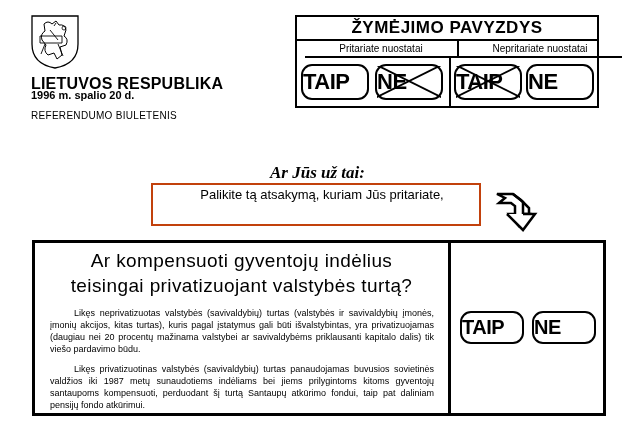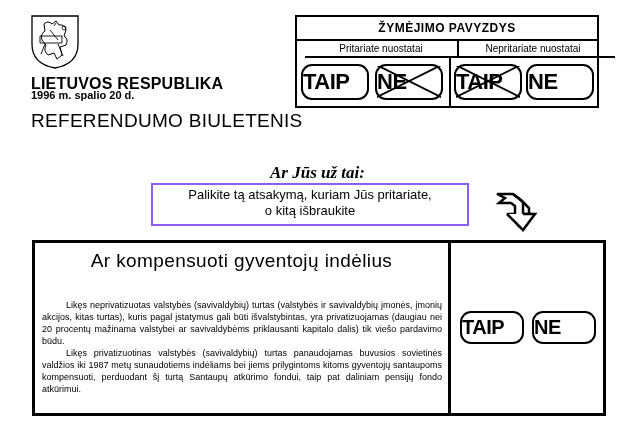--- a/index.html
+++ b/index.html
@@ -4,48 +4,48 @@
 <style>
   html, body { margin: 0; padding: 0; }
   body {
     width: 635px; height: 427px; background: #ffffff; position: relative;
     overflow: hidden; font-family: "Liberation Sans", sans-serif; color: #000;
   }
   .abs { position: absolute; }
   .coat { left: 30px; top: 14px; width: 50px; height: 56px; }
   .rep-line1 { left: 31px; top: 75px; font-size: 16px; font-weight: bold; letter-spacing: 0.2px; }
   .rep-line2 { left: 31px; top: 89px; font-size: 11px; font-weight: bold; text-align: center; }
-  .bal-title { left: 31px; top: 110px; font-size: 19px; letter-spacing: 0.3px; }
+  .bal-title { left: 31px; top: 110px; font-size: 10px; letter-spacing: 0.3px; }
 
   .example { left: 295px; top: 15px; width: 300px; height: 89px; border: 2px solid #000; }
   .ex-title { position: absolute; left: 0; top: 0; width: 300px; height: 22px; border-bottom: 2px solid #000;
-    text-align: center; font-size: 12px; font-weight: bold; line-height: 22px; letter-spacing: 0.5px; }
+    text-align: center; font-size: 17px; font-weight: bold; line-height: 22px; letter-spacing: 0.5px; }
   .ex-sub { position: absolute; top: 24px; height: 15px; border-bottom: 2px solid #000; font-size: 10px;
     text-align: center; line-height: 15px; }
   .ex-sub.left { left: 8px; width: 152px; border-right: 2px solid #000; }
-  .ex-sub.right { left: 154px; width: 164px; }
+  .ex-sub.right { left: 161px; width: 164px; }
   .ex-div { position: absolute; left: 152px; top: 41px; width: 2px; height: 48px; background: #000; }
   .btn { position: absolute; border: 2px solid #000; border-radius: 11px; font-weight: bold; 
     box-sizing: border-box; font-size: 22px; letter-spacing: -0.5px; }
   .ex-btn { top: 47px; width: 68px; height: 36px; line-height: 32px; }
   .cross { position: absolute; left: 0; top: 0; width: 100%; height: 100%; pointer-events: none; }
 
   .question-head { left: 0; width: 635px; top: 163px; text-align: center;
     font-family: "Liberation Serif", serif; font-style: italic; font-weight: bold; font-size: 17px; }
-  .instr { left: 151px; top: 183px; width: 314px; height: 37px; border: 2px solid #8b5cf6; text-align: center;
-    font-size: 13px; line-height: 16px; padding-top: 2px; box-sizing: content-box; }
+  .instr { left: 151px; top: 183px; width: 314px; height: 37px; border: 2px solid #c2410c; text-align: center;
+    font-size: 13px; line-height: 16px; padding-top: 2px; box-sizing: content-box; padding-left: 12px; }
   .arrow { left: 495px; top: 190px; width: 48px; height: 44px; }
 
   .main { left: 32px; top: 240px; width: 568px; height: 170px; border: 3px solid #000; }
   .main-divider { position: absolute; left: 413px; top: 0; width: 3px; height: 170px; background: #000; }
   .q-title { position: absolute; left: 0; top: 5px; width: 413px; text-align: center; font-size: 19px;
     line-height: 25px; letter-spacing: 0.4px; }
   .q-body { position: absolute; left: 7px; top: 56px; width: 400px; font-size: 9px; line-height: 12px;
     text-align: justify; }
-  .q-body p { margin: 0; text-indent: 24px; }
+  .q-body p { margin: 8px; text-indent: 24px; }
   .main-btn { top: 68px; width: 64px; height: 33px; line-height: 29px; font-size: 20px; }
 </style>
 </head>
 <body>
 
 <svg class="abs coat" viewBox="0 0 50 56">
   <path d="M2 2 H48 V30 Q48 50 25 54 Q2 50 2 30 Z" fill="#fff" stroke="#000" stroke-width="1.3"></path>
   <path d="M14 10 q4 -4 8 0 l4 -3 l3 4 q6 -1 7 5 l-2 6 q5 3 2 9 l-6 2 l2 8 l-5 4 l-3 -6 l-6 2 q-5 -4 -2 -10 l-4 -5 q-2 -6 3 -9 z" fill="none" stroke="#000" stroke-width="1"></path>
   <path d="M10 22 h22 v7 h-22 z M15 30 l-4 10 M28 30 l5 12 M20 16 l8 10 M24 12 l2 -3" fill="none" stroke="#000" stroke-width="0.9"></path>
   <circle cx="34" cy="14" r="2" fill="none" stroke="#000" stroke-width="0.8"></circle>
@@ -80,32 +80,32 @@
   </div>
   <div class="btn ex-btn" style="left:229px;">
     <span>NE</span>
   </div>
 </div>
 
 <div class="abs question-head">Ar Jūs už tai:</div>
 
 <div class="abs instr">
   <div>Palikite tą atsakymą, kuriam Jūs pritariate,</div>
-  <div>o kitą išbraukite</div>
 </div>
 
 <svg class="abs arrow" viewBox="0 0 48 44">
   <path d="M2 4 H18 L28 12 V24 H34 L24 36 L14 24 H20 V16 L16 13 H4 L10 8 Z" fill="#fff" stroke="#000" stroke-width="2.5" stroke-linejoin="miter"></path>
   <path d="M18 4 L26 10 L34 18 V24" fill="none" stroke="#000" stroke-width="2.5"></path>
   <path d="M28 24 H40 L28 40 L12 24" fill="#fff" stroke="#000" stroke-width="2.5"></path>
 </svg>
 
 <div class="abs main">
   <div class="q-title">
     <div>Ar kompensuoti gyventojų indėlius</div>
+    <div>teisingai privatizuojant valstybės turtą?</div>
   </div>
   <div class="q-body">
     <p>Likęs neprivatizuotas valstybės (savivaldybių) turtas (valstybės ir savivaldybių įmonės, įmonių akcijos, kitas turtas), kuris pagal įstatymus gali būti išvalstybintas, yra privatizuojamas (daugiau nei 20 procentų mažinama valstybei ar savivaldybėms priklausanti kapitalo dalis) tik viešo pardavimo būdu.</p>
     <p>Likęs privatizuotinas valstybės (savivaldybių) turtas panaudojamas buvusios sovietinės valdžios iki 1987 metų sunaudotiems indėliams bei jiems prilygintoms kitoms gyventojų santaupoms kompensuoti, perduodant šį turtą Santaupų atkūrimo fondui, taip pat daliniam pensijų fondo atkūrimui.</p>
   </div>
   <div class="main-divider"></div>
   <div class="btn main-btn" style="left:425px;">
     <span>TAIP</span>
   </div>
   <div class="btn main-btn" style="left:497px;">

